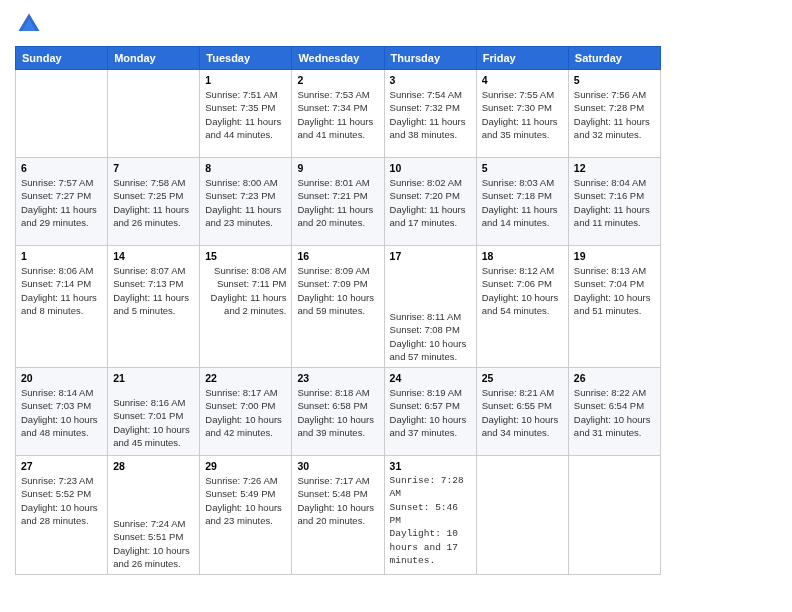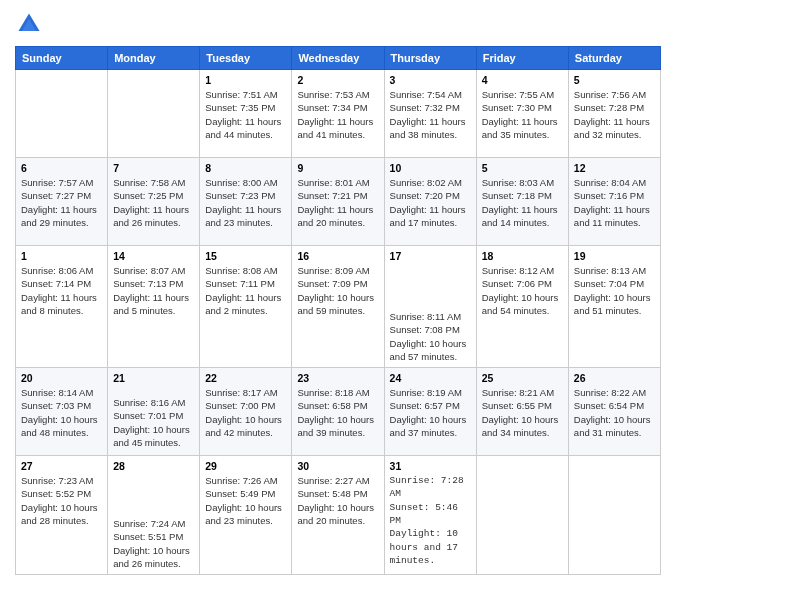--- a/index.html
+++ b/index.html
@@ -216,21 +216,21 @@
 Daylight: 11 hours and 8 minutes.</div>
           </td>
           <td>
             <span class="day-num">14</span>
             <div class="day-info" style="white-space: pre-line;">Sunrise: 8:07 AM
 Sunset: 7:13 PM
 Daylight: 11 hours and 5 minutes.</div>
           </td>
           <td>
             <span class="day-num">15</span>
-            <div class="day-info" style="white-space: pre-line;">Sunrise: 8:08 AM
+            <div class="day-info" style="white-space: pre-line; text-align: right;">Sunrise: 8:08 AM
 Sunset: 7:11 PM
 Daylight: 11 hours and 2 minutes.</div>
           </td>
           <td>
             <span class="day-num">16</span>
             <div class="day-info" style="white-space: pre-line;">Sunrise: 8:09 AM
 Sunset: 7:09 PM
 Daylight: 10 hours and 59 minutes.</div>
           </td>
           <td>
@@ -310,21 +310,21 @@
 Daylight: 10 hours and 26 minutes.</div>
           </td>
           <td>
             <span class="day-num">29</span>
             <div class="day-info" style="white-space: pre-line;">Sunrise: 7:26 AM
 Sunset: 5:49 PM
 Daylight: 10 hours and 23 minutes.</div>
           </td>
           <td>
             <span class="day-num">30</span>
-            <div class="day-info" style="white-space: pre-line;">Sunrise: 2:27 AM
+            <div class="day-info" style="white-space: pre-line;">Sunrise: 7:17 AM
 Sunset: 5:48 PM
 Daylight: 10 hours and 20 minutes.</div>
           </td>
           <td>
             <span class="day-num">31</span>
             <div class="day-info" style="white-space: pre-line; font-family: Liberation Mono, monospace;">Sunrise: 7:28 AM
 Sunset: 5:46 PM
 Daylight: 10 hours and 17 minutes.</div>
           </td>
           <td class="empty-cell"></td>

